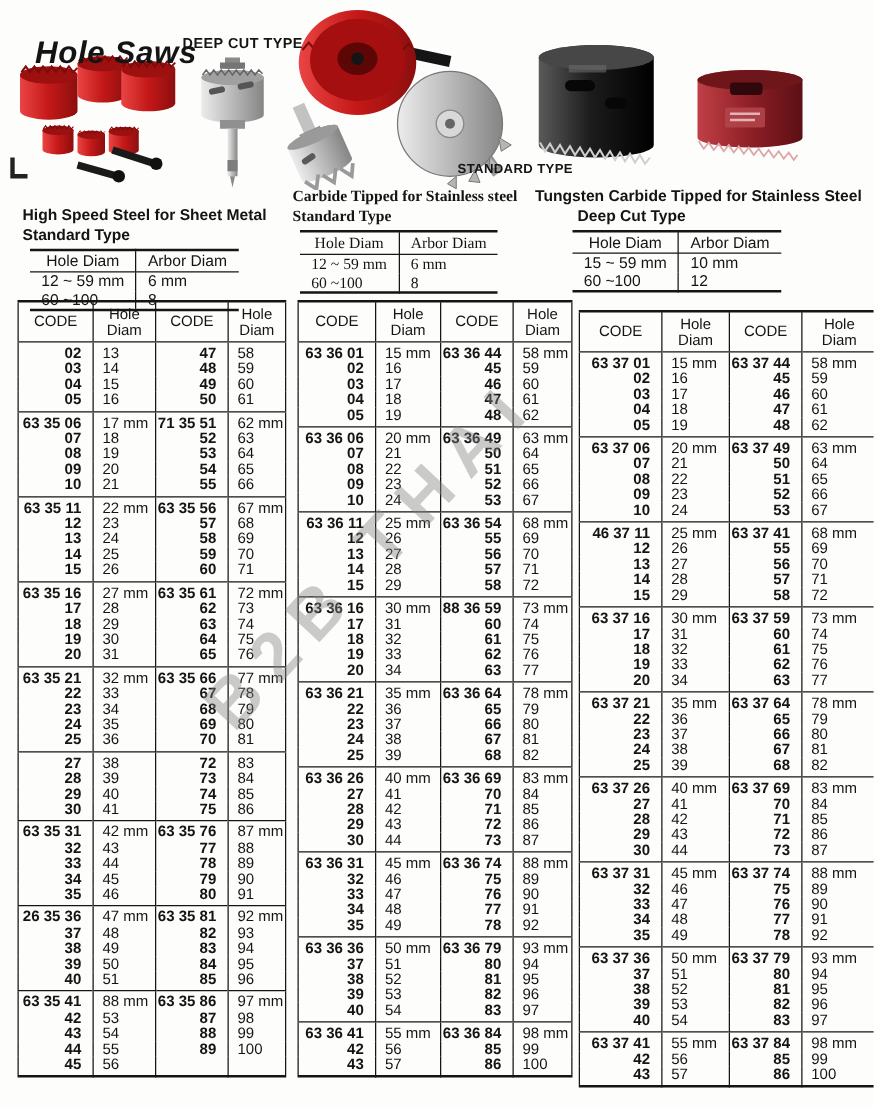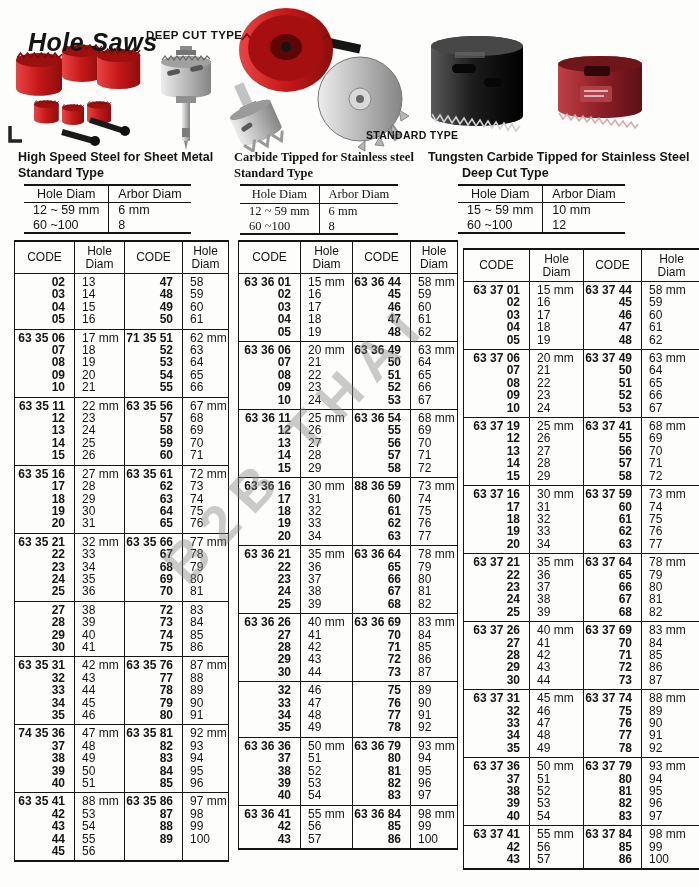--- a/index.html
+++ b/index.html
@@ -6,21 +6,21 @@
   .page{position:relative;width:699px;height:887px;background:#fdfdfc;overflow:hidden;
         font-family:"Liberation Sans",sans-serif;color:#141414;}
   .page-title{position:absolute;left:28px;top:28px;font-size:25px;font-weight:bold;
         font-style:italic;letter-spacing:.5px;}
   .images-svg{position:absolute;left:0;top:0;}
   .lbl-deepcut{position:absolute;left:146px;top:29px;font-size:11.5px;font-weight:bold;letter-spacing:.4px;}
   .lbl-standard{position:absolute;left:366px;top:129px;font-size:10.5px;font-weight:bold;letter-spacing:.3px;}
 
   
   .spec{position:absolute;}
-  .spec1{left:18px;top:150px;width:212px;}
+  .spec1{left:18px;top:165px;width:212px;}
   .spec2{left:234px;top:150px;width:228px;font-family:Liberation Serif, serif;}
   .spec3{left:428px;top:150px;width:272px;}
   .spec-title{font-weight:bold;font-size:12.5px;line-height:1.25;}
   .spec3 .line2{margin-left:34px;}
   .spec-table{border-collapse:collapse;margin-top:3px;margin-left:6px;font-size:12.5px;
         border-top:2px solid #151515;border-bottom:2px solid #151515;}
   .spec3 .spec-table{margin-left:30px;}
   .spec-table th{font-weight:normal;padding:1px 9px;border-bottom:1.5px solid #151515;white-space:nowrap;}
   .spec-table td{padding:0 9px;line-height:14.5px;white-space:nowrap;}
   .spec-table th:first-child,.spec-table td:first-child{border-right:1.2px solid #151515;}
@@ -459,21 +459,21 @@
           </tr>
           <tr>
             <td class="code">35</td>
             <td class="diam">46</td>
             <td class="code">80</td>
             <td class="diam">91</td>
           </tr>
         </tbody>
         <tbody>
           <tr>
-            <td class="code">74 35 36</td>
+            <td class="code">26 35 36</td>
             <td class="diam">47 mm</td>
             <td class="code">63 35 81</td>
             <td class="diam">92 mm</td>
           </tr>
           <tr>
             <td class="code">37</td>
             <td class="diam">48</td>
             <td class="code">82</td>
             <td class="diam">93</td>
           </tr>
@@ -733,20 +733,26 @@
           </tr>
           <tr>
             <td class="code">30</td>
             <td class="diam">44</td>
             <td class="code">73</td>
             <td class="diam">87</td>
           </tr>
         </tbody>
         <tbody>
           <tr>
+            <td class="code">63 36 31</td>
+            <td class="diam">45 mm</td>
+            <td class="code">63 36 74</td>
+            <td class="diam">88 mm</td>
+          </tr>
+          <tr>
             <td class="code">32</td>
             <td class="diam">46</td>
             <td class="code">75</td>
             <td class="diam">89</td>
           </tr>
           <tr>
             <td class="code">33</td>
             <td class="diam">47</td>
             <td class="code">76</td>
             <td class="diam">90</td>
@@ -893,21 +899,21 @@
           </tr>
           <tr>
             <td class="code">10</td>
             <td class="diam">24</td>
             <td class="code">53</td>
             <td class="diam">67</td>
           </tr>
         </tbody>
         <tbody>
           <tr>
-            <td class="code">63 37 19</td>
+            <td class="code">46 37 11</td>
             <td class="diam">25 mm</td>
             <td class="code">63 37 41</td>
             <td class="diam">68 mm</td>
           </tr>
           <tr>
             <td class="code">12</td>
             <td class="diam">26</td>
             <td class="code">55</td>
             <td class="diam">69</td>
           </tr>

